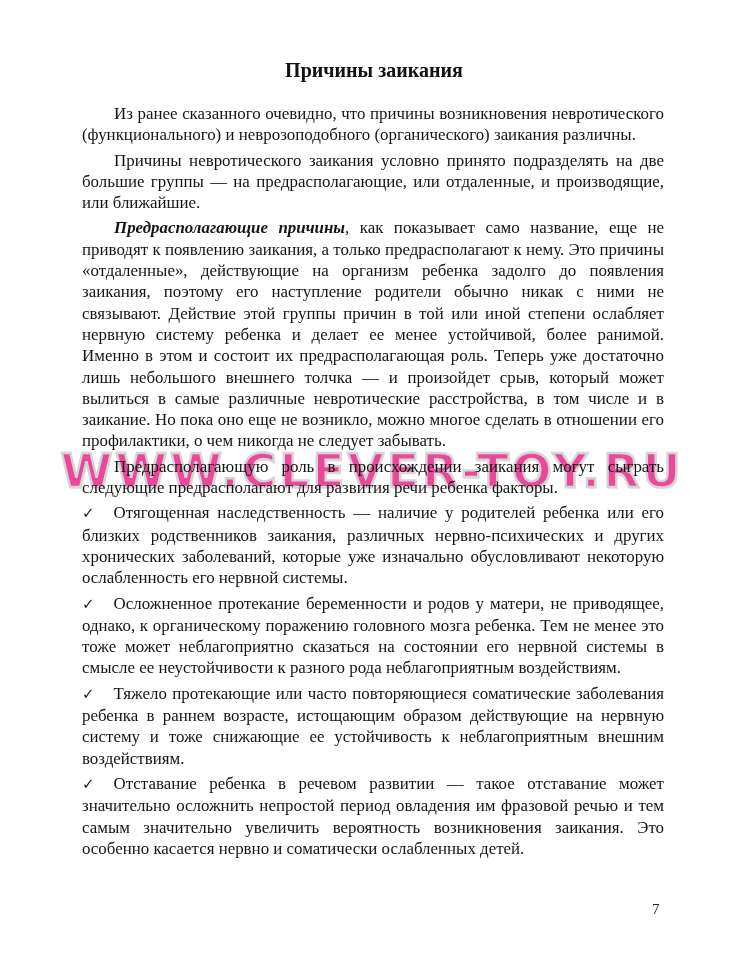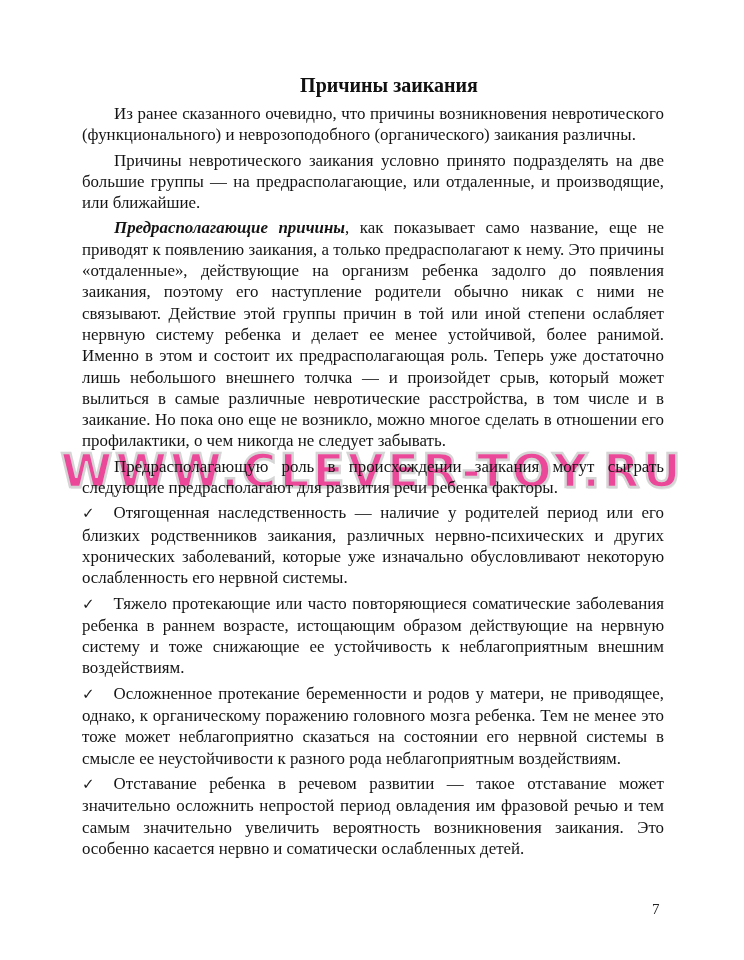--- a/index.html
+++ b/index.html
@@ -14,21 +14,21 @@
     background: #ffffff;
     overflow: hidden;
     font-family: "Liberation Serif", "DejaVu Serif", serif;
     color: #141414;
   }
   .page-title {
     position: absolute;
     top: 57px;
     left: 78px;
     width: 590px;
-    margin: 16px;
+    margin: 1px;
     text-align: center;
     font-size: 20px;
     line-height: 24px;
     font-weight: 700;
     color: #111111;
     z-index: 2;
   }
   .body-text {
     position: absolute;
     top: 99px;
@@ -89,19 +89,19 @@
 <body>
 
 <div class="sheet">
   <div class="watermark">www.clever-toy.ru</div>
   <h1 class="page-title">Причины заикания</h1>
   <div class="body-text" id="body-text">
       <p class="indented"><span class="seg-normal">Из ранее сказанного очевидно, что причины возникновения невротического (функционального) и неврозоподобного (органического) заикания различны.</span></p>
       <p class="indented"><span class="seg-bold">Причины невротического заикания</span><span class="seg-normal"> условно принято подразделять на две большие группы — на предрасполагающие, или отдаленные, и производящие, или ближайшие.</span></p>
       <p class="indented"><span class="seg-bolditalic">Предрасполагающие причины</span><span class="seg-normal">, как показывает само название, еще не приводят к появлению заикания, а только предрасполагают к нему. Это причины «отдаленные», действующие на организм ребенка задолго до появления заикания, поэтому его наступление родители обычно никак с ними не связывают. Действие этой группы причин в той или иной степени ослабляет нервную систему ребенка и делает ее менее устойчивой, более ранимой. Именно в этом и состоит их предрасполагающая роль. Теперь уже достаточно лишь небольшого внешнего толчка — и произойдет срыв, который может вылиться в самые различные невротические расстройства, в том числе и в заикание. Но пока оно еще не возникло, можно многое сделать в отношении его профилактики, о чем никогда не следует забывать.</span></p>
       <p class="indented"><span class="seg-normal">Предрасполагающую роль в происхождении заикания могут сыграть следующие предрасполагают для развития речи ребенка факторы.</span></p>
-      <p class=" check-item"><span class="check">✓</span><span class="seg-normal">Отягощенная наследственность — наличие у родителей период или его близких родственников заикания, различных нервно-психических и других хронических заболеваний, которые уже изначально обусловливают некоторую ослабленность его нервной системы.</span></p>
+      <p class=" check-item"><span class="check">✓</span><span class="seg-normal">Отягощенная наследственность — наличие у родителей ребенка или его близких родственников заикания, различных нервно-психических и других хронических заболеваний, которые уже изначально обусловливают некоторую ослабленность его нервной системы.</span></p>
+      <p class=" check-item"><span class="check">✓</span><span class="seg-normal">Осложненное протекание беременности и родов у матери, не приводящее, однако, к органическому поражению головного мозга ребенка. Тем не менее это тоже может неблагоприятно сказаться на состоянии его нервной системы в смысле ее неустойчивости к разного рода неблагоприятным воздействиям.</span></p>
       <p class=" check-item"><span class="check">✓</span><span class="seg-normal">Тяжело протекающие или часто повторяющиеся соматические заболевания ребенка в раннем возрасте, истощающим образом действующие на нервную систему и тоже снижающие ее устойчивость к неблагоприятным внешним воздействиям.</span></p>
-      <p class=" check-item"><span class="check">✓</span><span class="seg-normal">Осложненное протекание беременности и родов у матери, не приводящее, однако, к органическому поражению головного мозга ребенка. Тем не менее это тоже может неблагоприятно сказаться на состоянии его нервной системы в смысле ее неустойчивости к разного рода неблагоприятным воздействиям.</span></p>
       <p class=" check-item"><span class="check">✓</span><span class="seg-normal">Отставание ребенка в речевом развитии — такое отставание может значительно осложнить непростой период овладения им фразовой речью и тем самым значительно увеличить вероятность возникновения заикания. Это особенно касается нервно и соматически ослабленных детей.</span></p>
     </div>
   <div class="page-number">7</div>
 </div>
 
 </body></html>

